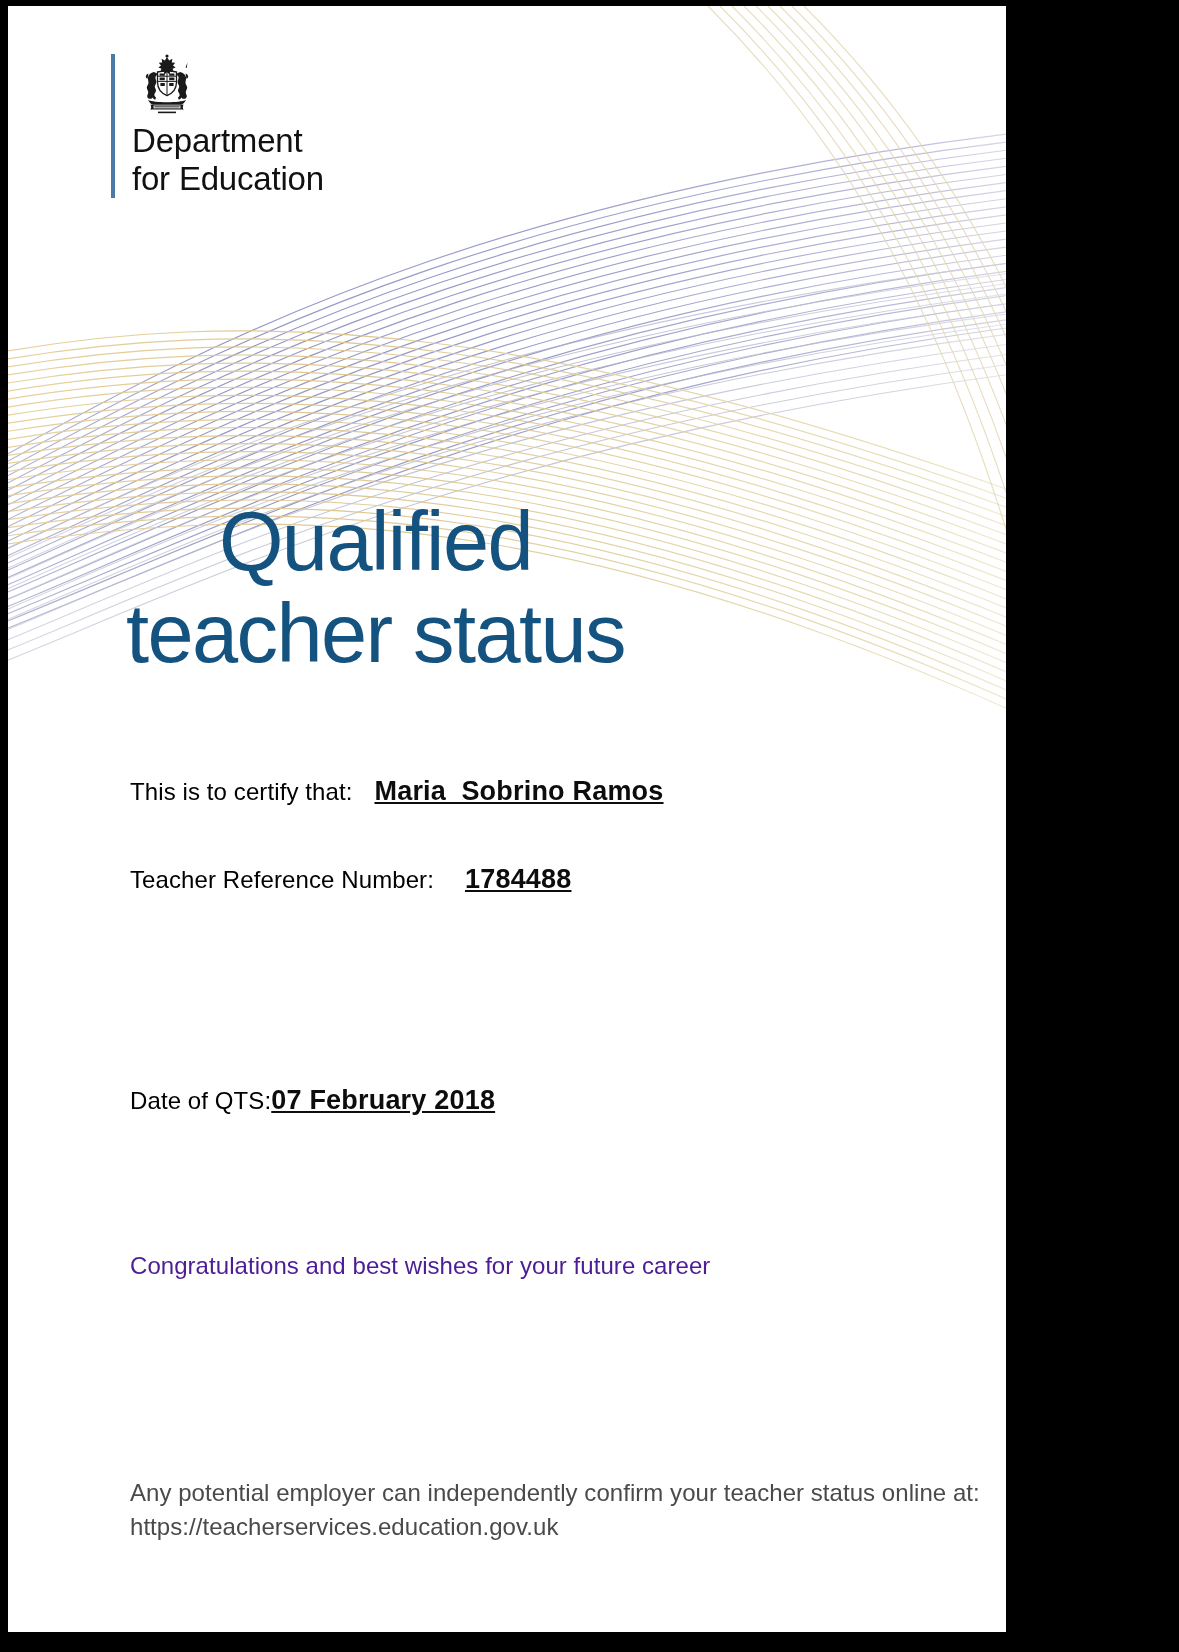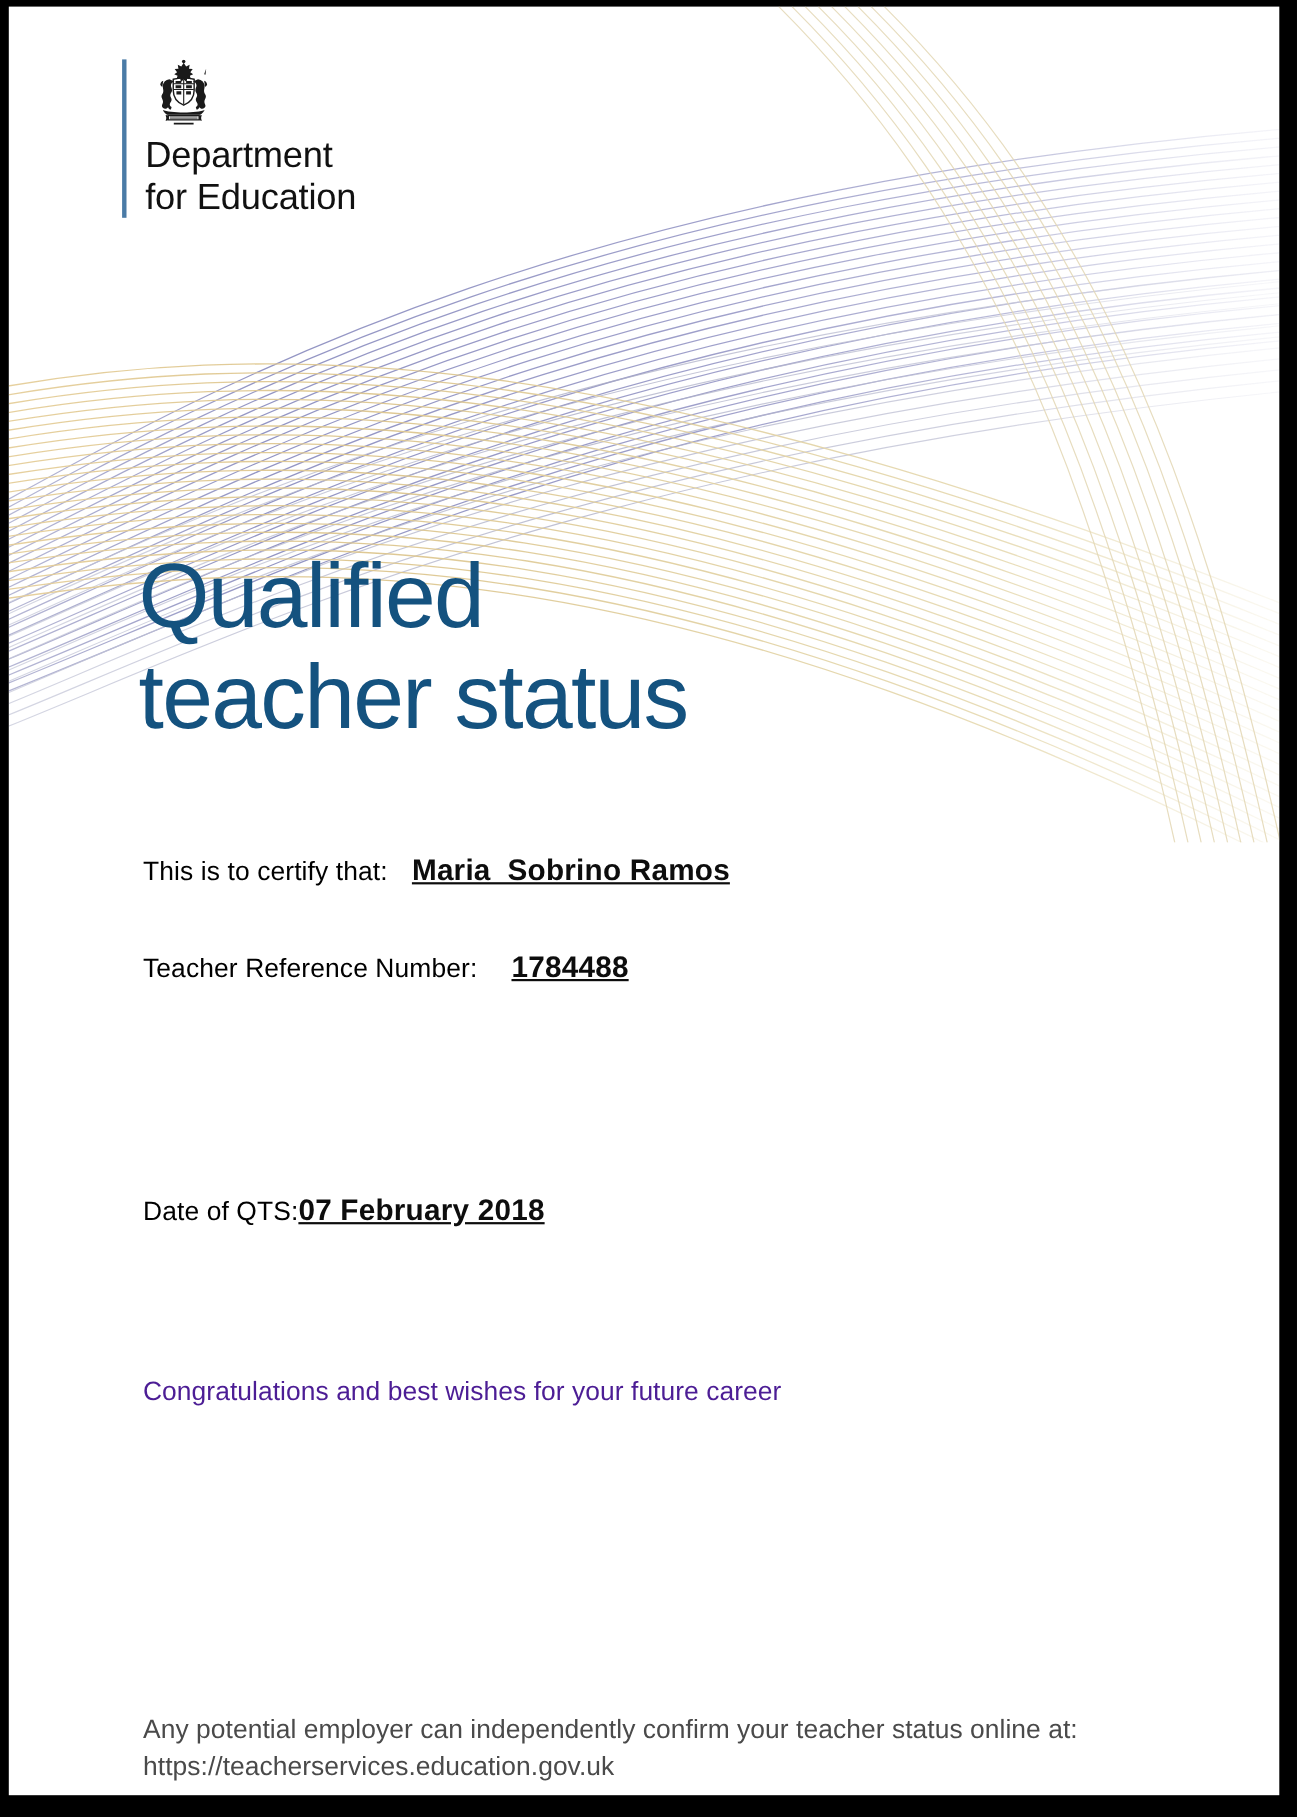--- a/index.html
+++ b/index.html
@@ -12,21 +12,21 @@
     height: 1652px;
     overflow: hidden;
     font-family: "Liberation Sans", sans-serif;
   }
 
   
   .page {
     position: absolute;
     left: 8px;
     top: 6px;
-    width: 1155px;
+    width: 998px;
     height: 1626px;
     background: #ffffff;
     overflow: hidden;
   }
 
   
   .decor {
     position: absolute;
     left: 0;
     top: 0;
@@ -64,20 +64,21 @@
   
   .heading {
     position: absolute;
     left: 118px;
     top: 490px;
     color: #14527f;
     font-size: 83px;
     line-height: 92px;
     letter-spacing: -1.6px;
     white-space: pre-line;
+    text-align: center;
   }
 
   
   .row {
     position: absolute;
     display: flex;
     align-items: baseline;
     white-space: pre;
   }
   .lbl {
@@ -115,21 +116,21 @@
     left: 122px;
     top: 1246px;
     color: #4c1d95;
     font-size: 24px;
     letter-spacing: 0.05px;
   }
 
   .footer {
     position: absolute;
     left: 122px;
-    top: 1550px;
+    top: 1470px;
     color: #4a4a4a;
     font-size: 24px;
     line-height: 34px;
     letter-spacing: 0.05px;
   }
   .footer div { white-space: pre; }
 </style>
 </head>
 <body>
 

